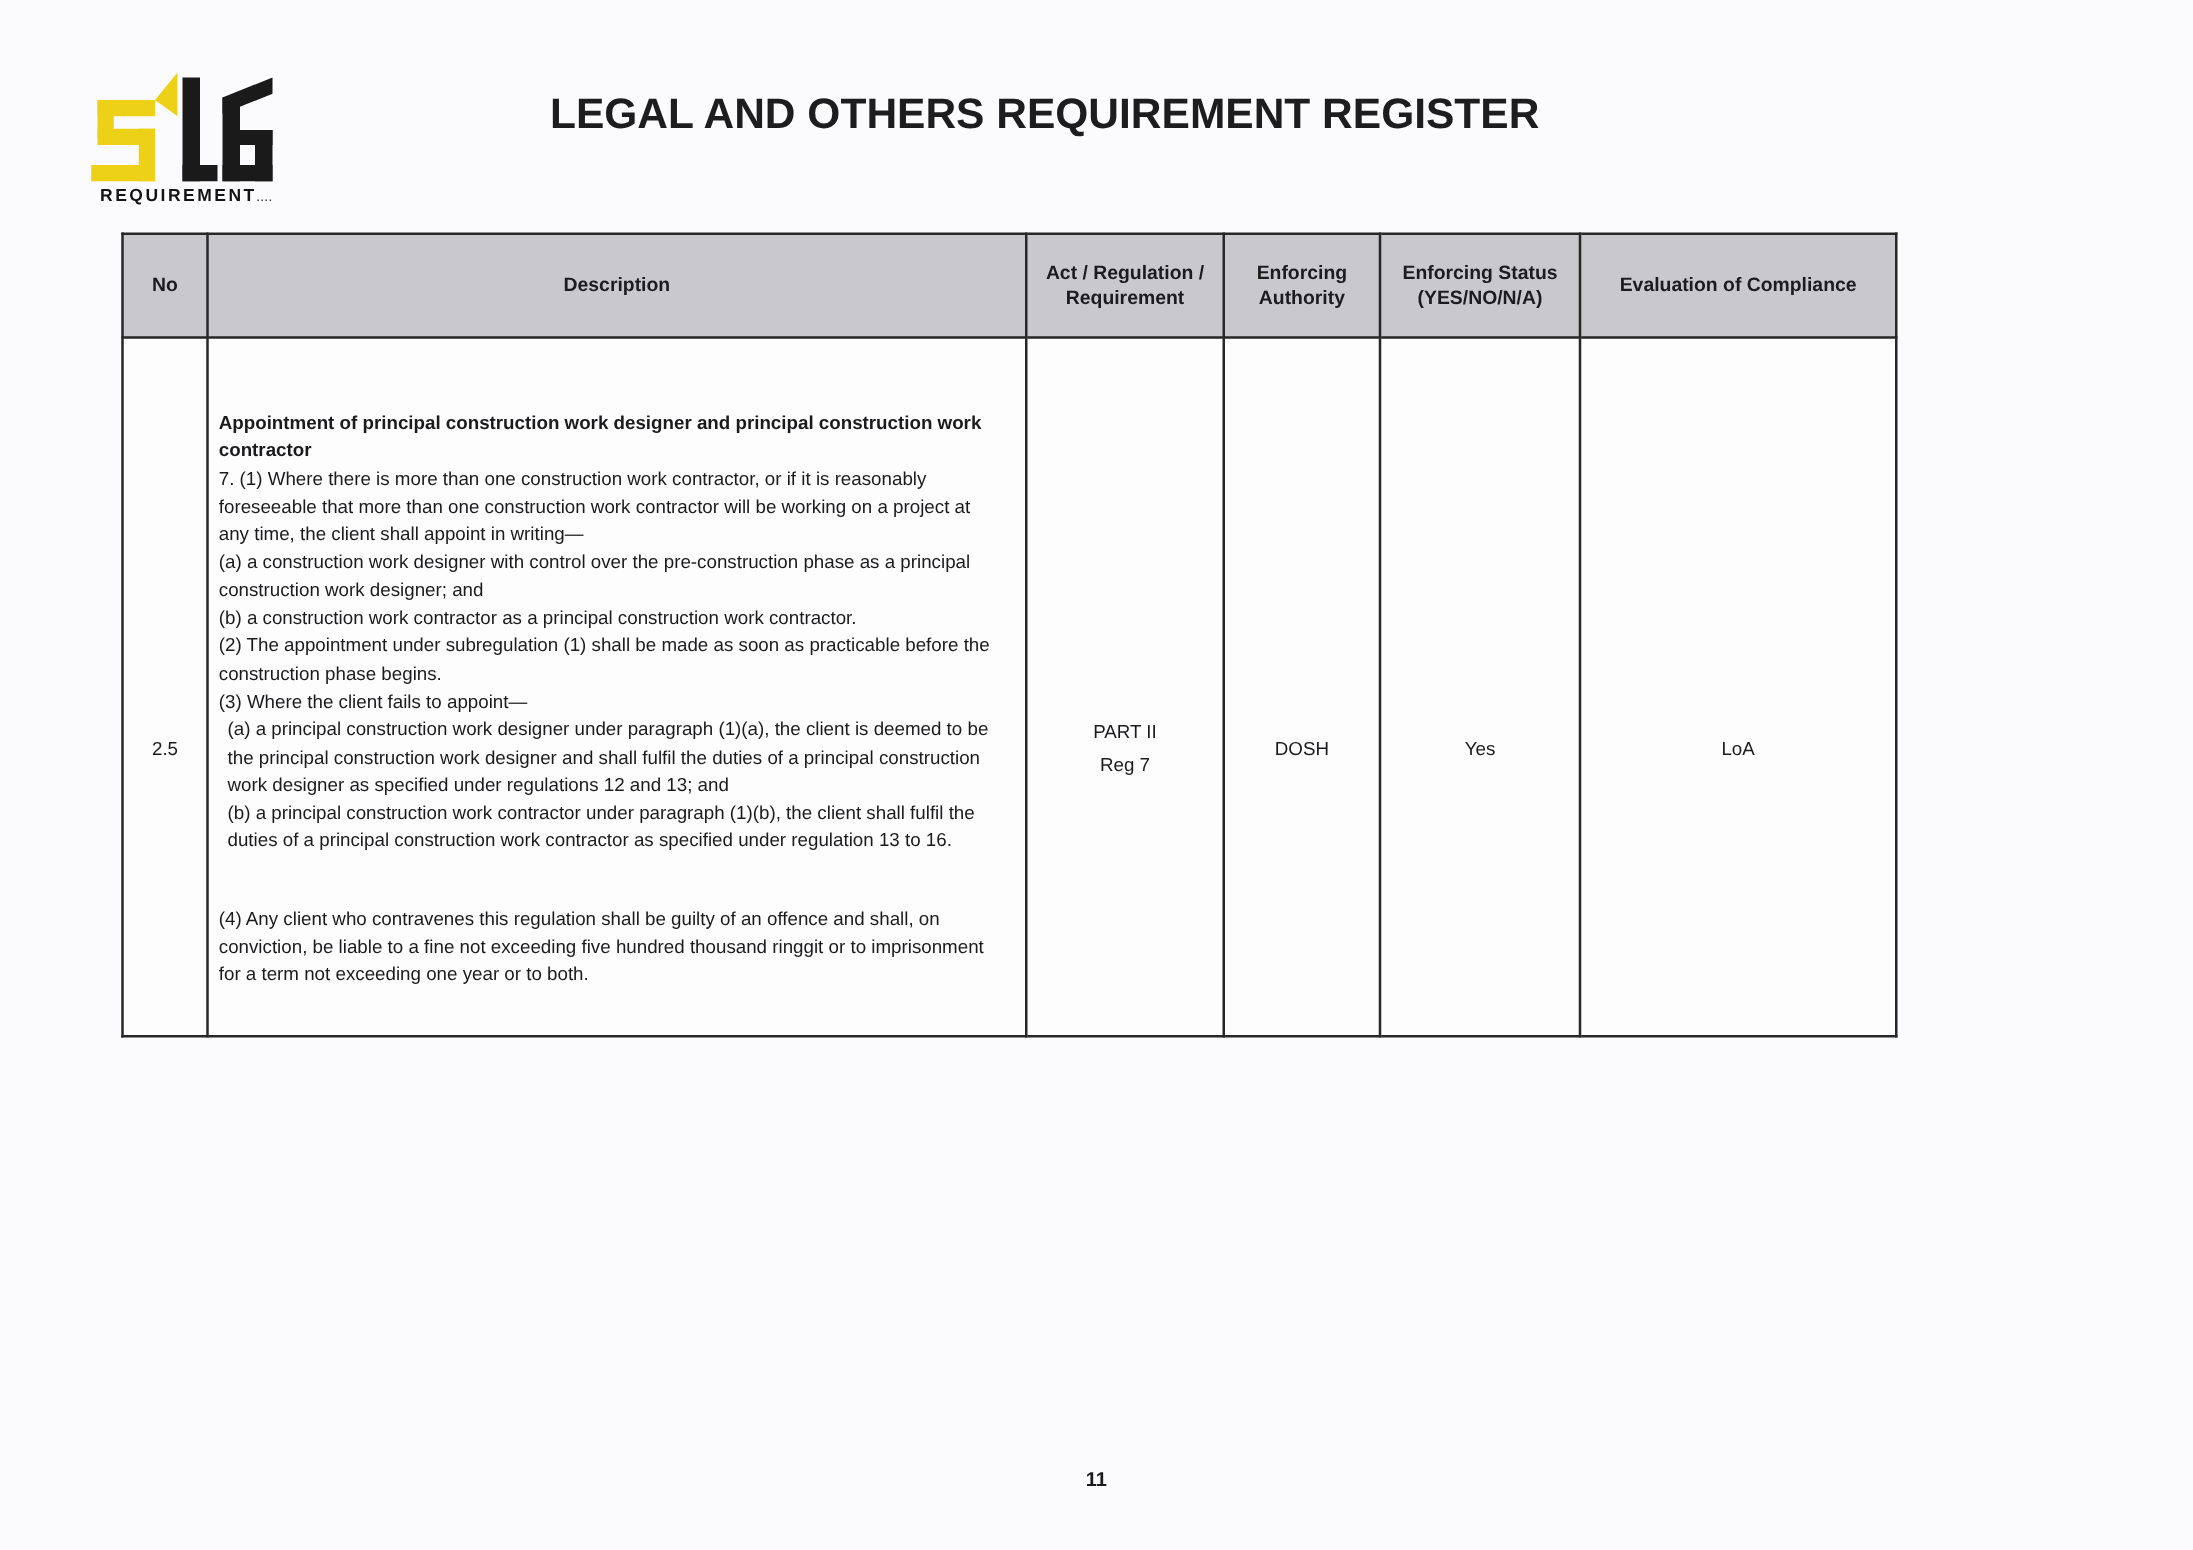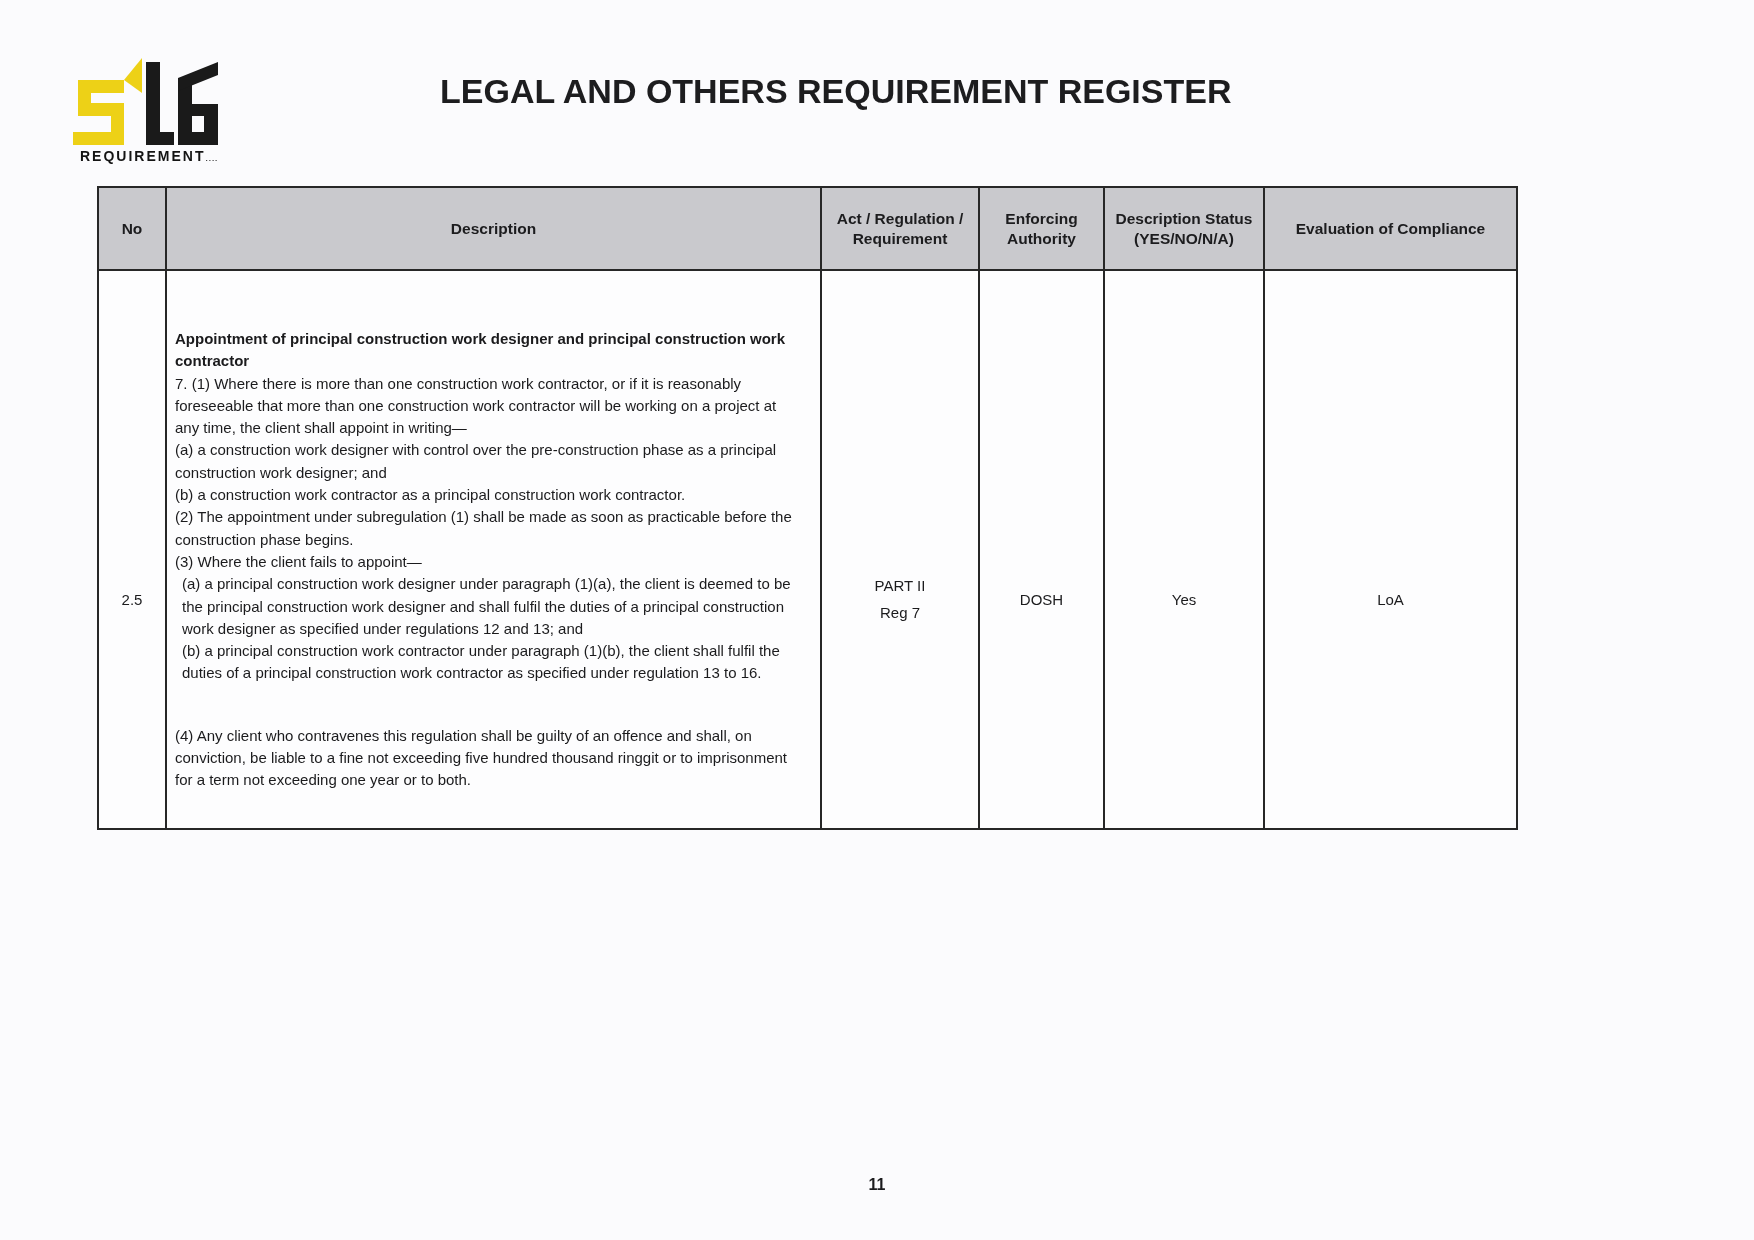--- a/index.html
+++ b/index.html
@@ -115,21 +115,21 @@
       <col style="width:253px">
     </colgroup>
     <thead>
       <tr>
         <th>No</th>
         <th>Description</th>
         <th>Act / Regulation /
 Requirement</th>
         <th>Enforcing
 Authority</th>
-        <th>Description Status
+        <th>Enforcing Status
 (YES/NO/N/A)</th>
         <th>Evaluation of Compliance</th>
       </tr>
     </thead>
     <tbody>
       <tr>
         <td class="center-cell">2.5</td>
         <td class="desc-cell">
           <p class="bold">Appointment of principal construction work designer and principal construction work contractor</p>
           <p>7. (1) Where there is more than one construction work contractor, or if it is reasonably foreseeable that more than one construction work contractor will be working on a project at any time, the client shall appoint in writing—</p>

